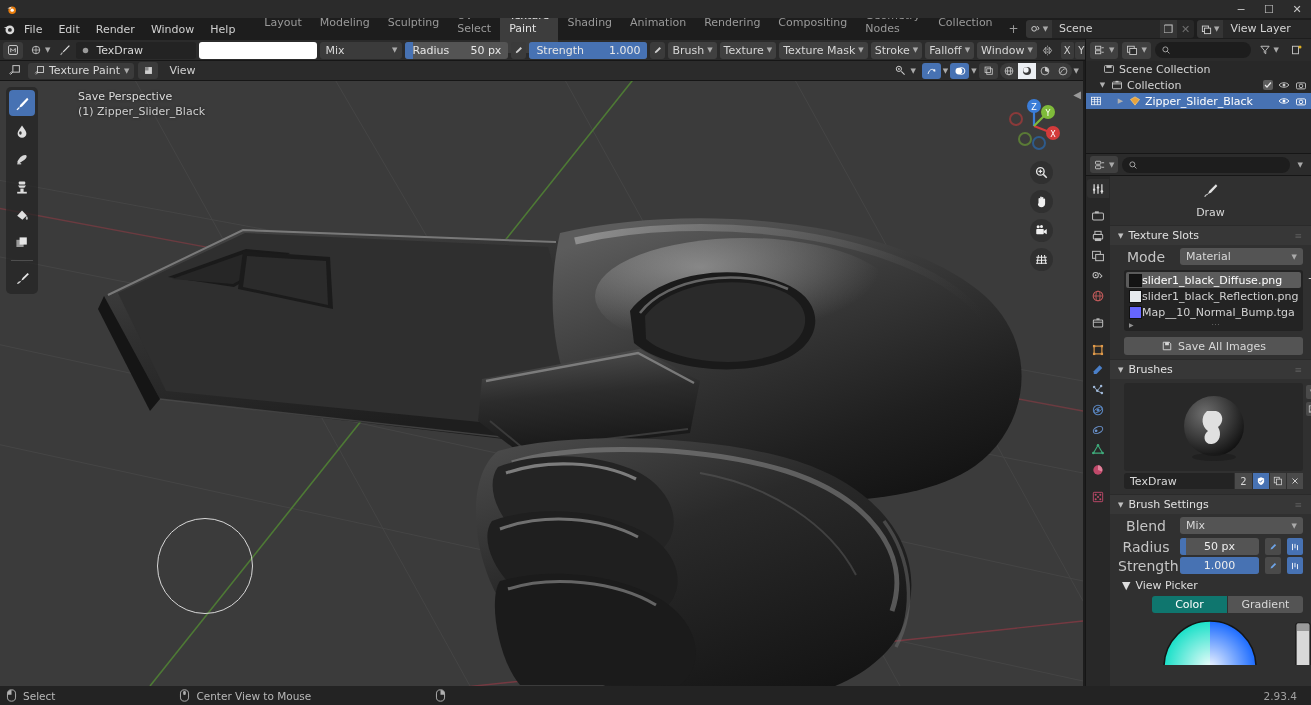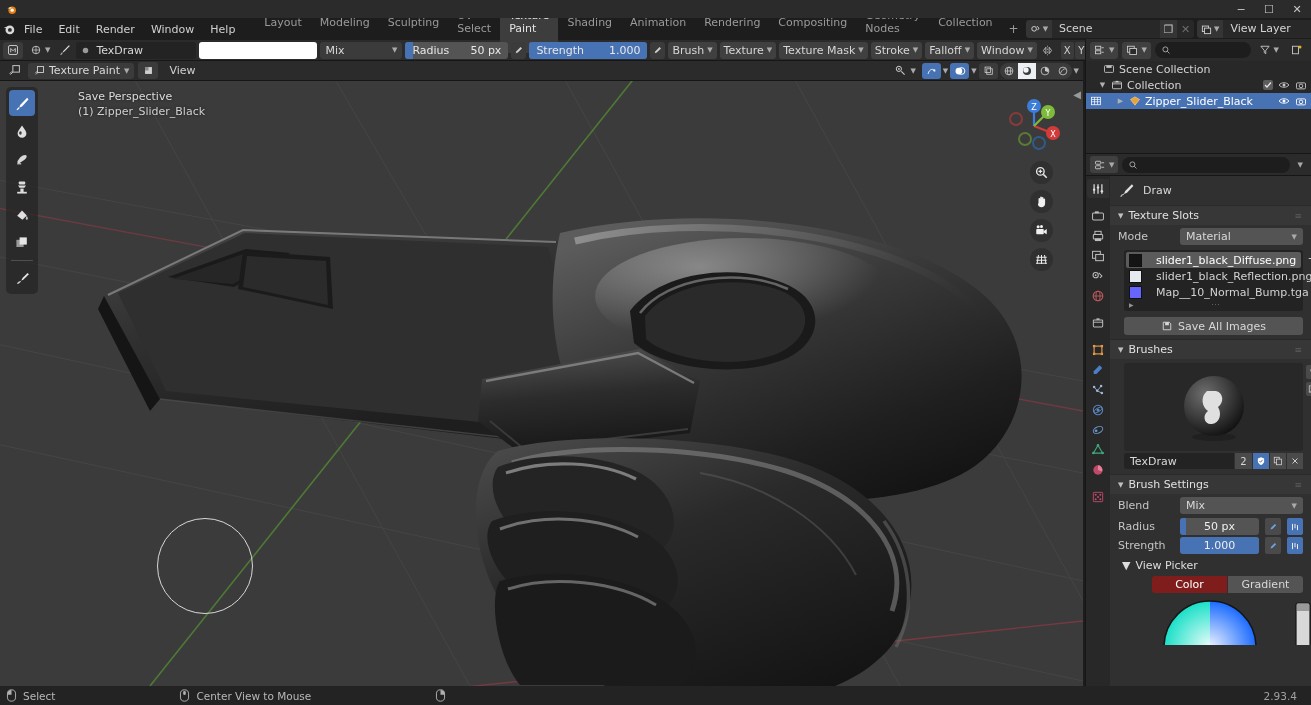--- a/index.html
+++ b/index.html
@@ -151,31 +151,31 @@
     display:flex; overflow:hidden;
   }
   .props-tabs { width:24px; background:#282828; display:flex; flex-direction:column;
                 align-items:center; padding-top:3px; gap:1px; flex:none; }
   .ptab { width:22px; height:19px; display:flex; align-items:center; justify-content:center;
           border-radius:3px 0 0 3px; }
   .ptab.on { background:#303030; }
   .ptab-sep { height:6px; }
   .props-body { flex:1; overflow:hidden; position:relative; }
 
-  .p-title { display:flex; align-items:center; gap:7px; padding:5px 8px 6px; }
+  .p-title { display:flex; align-items:center; gap:7px; padding:5px 8px 6px;flex-direction:column; }
   .panel-hd { display:flex; align-items:center; gap:5px; padding:3px 8px; background:#373737;
               border-top:1px solid #2a2a2a; font-size:11px; color:#e0e0e0; }
   .panel-hd .tri { font-size:7px; color:#c0c0c0; }
   .panel-hd .grip { margin-left:auto; color:#5d5d5d; letter-spacing:1px; font-size:9px; }
   .row { display:flex; align-items:center; padding:3px 8px; gap:6px; }
-  .row .lab { width:56px; text-align:left; font-size:11px; color:#c5c5c5; flex:none; }
+  .row .lab { width:56px; text-align:center; font-size:14px; color:#c5c5c5; flex:none; }
   .sel-box { flex:1; display:flex; align-items:center; justify-content:space-between;
              height:17px; background:#545454; border-radius:3px; padding:0 6px; font-size:11px; }
   .tex-list { margin:2px 8px 0 14px; background:#232323; border-radius:3px; padding:2px; position:relative; }
-  .tex-item { display:flex; align-items:center; gap:14px; height:16px; padding:0 3px;
+  .tex-item { display:flex; align-items:center; gap:0; height:16px; padding:0 3px;
               border-radius:2px; font-size:11px; color:#d2d2d2; }
   .tex-item.sel { background:#5b5b5b; color:#fff; }
   .tex-sw { width:13px; height:13px; flex:none; border:1px solid #111; }
   .tex-foot { display:flex; align-items:center; height:9px; padding:0 3px; }
   .tex-foot .t { font-size:6px; color:#909090; }
   .tex-foot .d { margin-left:auto; margin-right:auto; color:#6a6a6a; letter-spacing:1px; font-size:8px; }
   .plus-btn { position:absolute; right:-16px; top:2px; width:13px; height:13px;
               display:flex; align-items:center; justify-content:center; color:#c9c9c9; font-size:12px; }
   .wide-btn { margin:6px 8px 4px 14px; height:18px; background:#545454; border-radius:3px;
               display:flex; align-items:center; justify-content:center; gap:5px; font-size:11px; }
@@ -200,21 +200,21 @@
   .p-slider .v { position:relative; font-size:11px; color:#eee; }
   .p-ico { width:16px; height:17px; background:#4a4a4a; border-radius:2px; flex:none;
            display:flex; align-items:center; justify-content:center; }
   .p-ico.blue { background:#4772b3; }
 
   .sub-hd { display:flex; align-items:center; gap:5px; padding:4px 8px 2px 12px;
             font-size:11px; color:#ddd; }
   .cg-row { display:flex; margin:2px 8px 0 14px; gap:1px; }
   .cg-b { flex:1; height:17px; display:flex; align-items:center; justify-content:center;
           font-size:11px; background:#545454; }
-  .cg-b.on { background:#7f1d1d; color:#fff;margin-left:28px; }
+  .cg-b.on { background:#0f766e; color:#fff;margin-left:28px; }
   .cg-b:first-child { border-radius:3px 0 0 3px; }
   .cg-b:last-child { border-radius:0 3px 3px 0; }
   .wheel-wrap { position:relative; margin-top:6px; height:46px; overflow:hidden; }
 
   
   .statusbar {
     position:absolute; left:0; bottom:0; width:1311px; height:19px; background:#232323;
     display:flex; align-items:center; padding:0 6px; gap:6px; font-size:10.5px; color:#b8b8b8;
   }
   .st-item { display:flex; align-items:center; gap:6px; }

